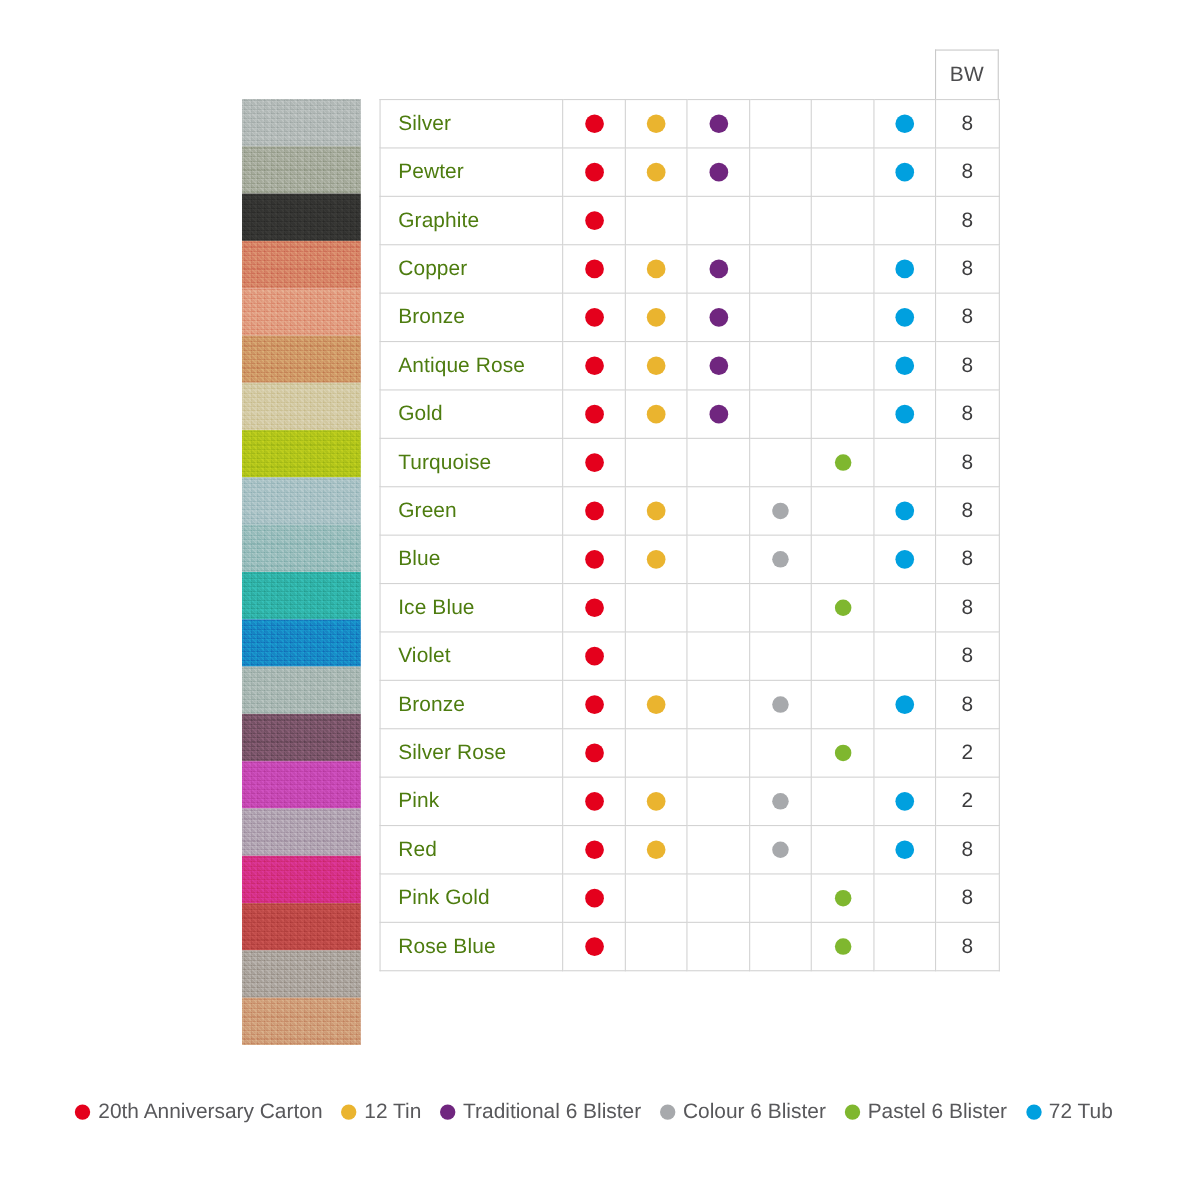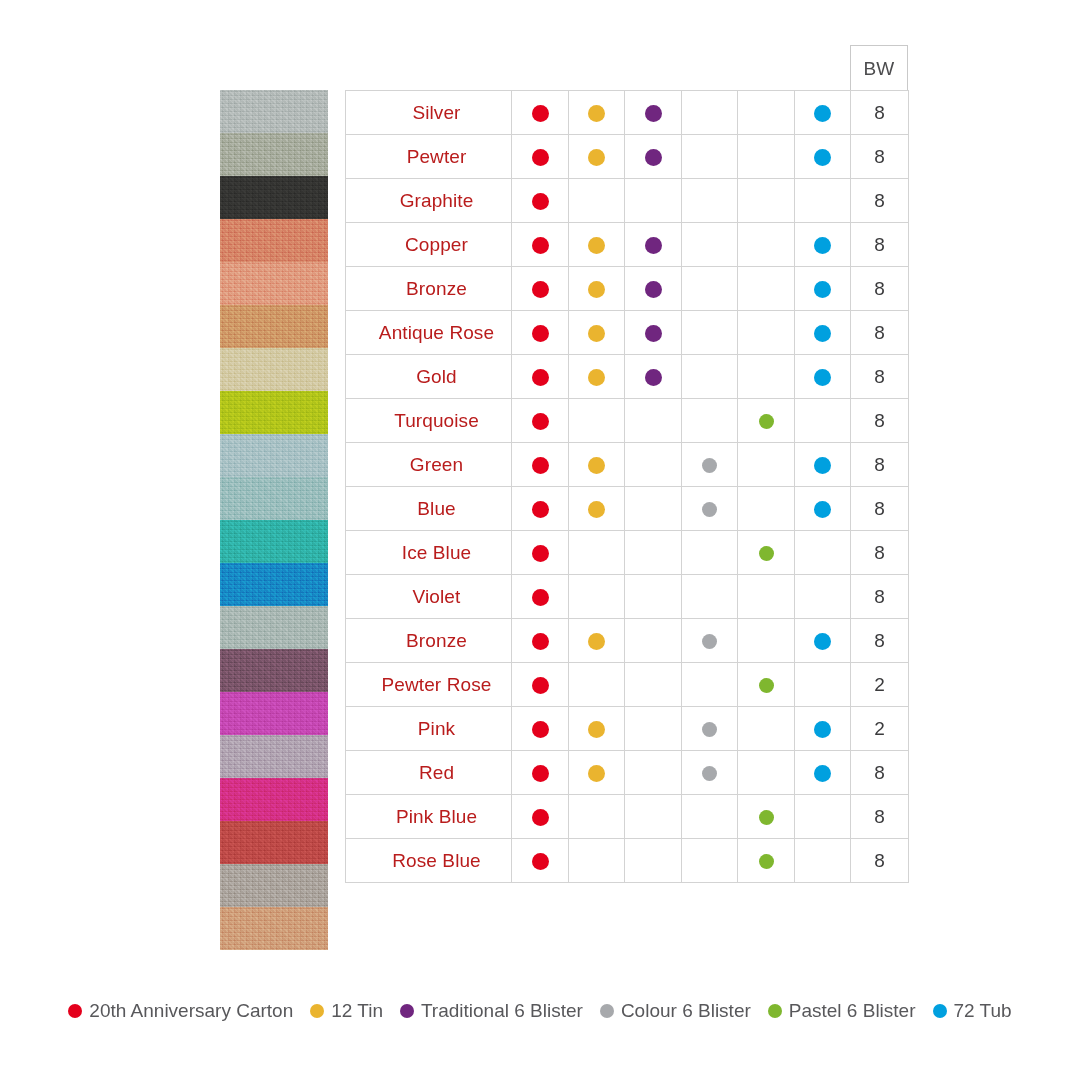--- a/index.html
+++ b/index.html
@@ -82,24 +82,24 @@
   }
   #grid-table td {
     border: 1px solid #d3d3d3;
     height: 43px;
     padding: 0;
     text-align: center;
     vertical-align: middle;
     background: #fff;
   }
   #grid-table td.name-cell {
-    text-align: center;
+    text-align: left;
     padding-left: 16px;
     font-size: 19px;
-    color: #b91c1c;
+    color: #4d7c0f;
     letter-spacing: .1px;
   }
   #grid-table td.bw-cell {
     font-size: 19px;
     color: #3b3b3d;
   }
   .dot {
     display: inline-block;
     width: 17px;
     height: 17px;
@@ -298,21 +298,21 @@
         <td class="name-cell">Bronze</td>
         <td class="mark-cell"><span class="dot" style="background: rgb(228, 0, 28);"></span></td>
         <td class="mark-cell"><span class="dot" style="background: rgb(234, 180, 47);"></span></td>
         <td class="mark-cell"></td>
         <td class="mark-cell"><span class="dot dot-sm" style="background: rgb(167, 169, 172);"></span></td>
         <td class="mark-cell"></td>
         <td class="mark-cell"><span class="dot" style="background: rgb(0, 160, 223);"></span></td>
         <td class="bw-cell">8</td>
       </tr>
       <tr>
-        <td class="name-cell">Pewter Rose</td>
+        <td class="name-cell">Silver Rose</td>
         <td class="mark-cell"><span class="dot" style="background: rgb(228, 0, 28);"></span></td>
         <td class="mark-cell"></td>
         <td class="mark-cell"></td>
         <td class="mark-cell"></td>
         <td class="mark-cell"><span class="dot dot-sm" style="background: rgb(127, 183, 47);"></span></td>
         <td class="mark-cell"></td>
         <td class="bw-cell">2</td>
       </tr>
       <tr>
         <td class="name-cell">Pink</td>
@@ -328,21 +328,21 @@
         <td class="name-cell">Red</td>
         <td class="mark-cell"><span class="dot" style="background: rgb(228, 0, 28);"></span></td>
         <td class="mark-cell"><span class="dot" style="background: rgb(234, 180, 47);"></span></td>
         <td class="mark-cell"></td>
         <td class="mark-cell"><span class="dot dot-sm" style="background: rgb(167, 169, 172);"></span></td>
         <td class="mark-cell"></td>
         <td class="mark-cell"><span class="dot" style="background: rgb(0, 160, 223);"></span></td>
         <td class="bw-cell">8</td>
       </tr>
       <tr>
-        <td class="name-cell">Pink Blue</td>
+        <td class="name-cell">Pink Gold</td>
         <td class="mark-cell"><span class="dot" style="background: rgb(228, 0, 28);"></span></td>
         <td class="mark-cell"></td>
         <td class="mark-cell"></td>
         <td class="mark-cell"></td>
         <td class="mark-cell"><span class="dot dot-sm" style="background: rgb(127, 183, 47);"></span></td>
         <td class="mark-cell"></td>
         <td class="bw-cell">8</td>
       </tr>
       <tr>
         <td class="name-cell">Rose Blue</td>

